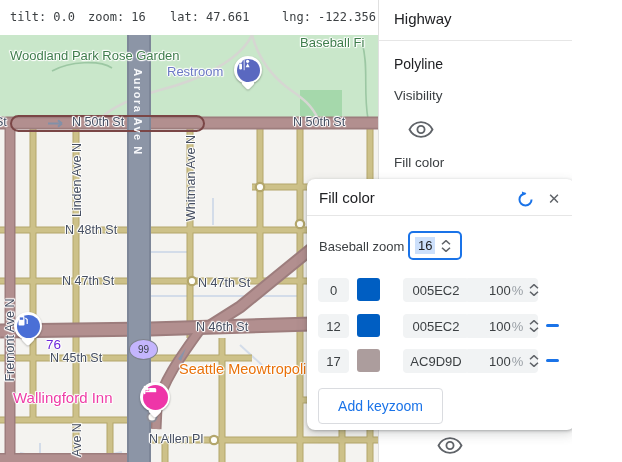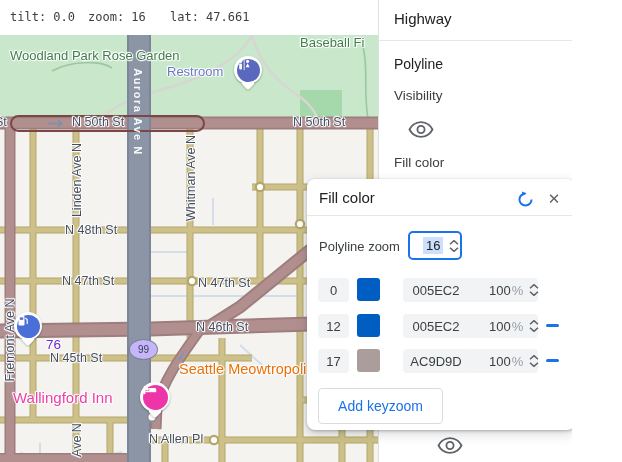--- a/index.html
+++ b/index.html
@@ -44,21 +44,21 @@
            display:flex;align-items:center;justify-content:center;}
   .dash{width:15px;height:3px;background:#1a73e8;border-radius:1.5px;}
   .colitem{position:absolute;left:208px;width:26px;display:flex;justify-content:center;}
   
   .dialog{position:absolute;left:307px;top:179px;width:268px;height:251px;background:#fff;
           border-radius:8px;box-shadow:0 1px 3px rgba(60,64,67,.35),0 4px 12px rgba(60,64,67,.2);z-index:20;}
   .dlg-title{position:absolute;left:12px;top:10px;font-size:15px;color:#202124;}
   .dlg-div{position:absolute;left:0;top:36px;width:268px;border-top:1px solid #e6e6e6;}
   .cz-lbl{position:absolute;left:12px;top:60px;font-size:13px;color:#3c4043;}
   .stepper{position:absolute;left:101px;top:52px;width:54px;height:29px;border:2px solid #1a73e8;
-           border-radius:5px;box-sizing:border-box;display:flex;align-items:center;padding-left:13px;}
+           border-radius:5px;box-sizing:border-box;display:flex;align-items:center;padding-left:5px;}
   .stepper .val{font-size:13px;color:#202124;background:#cde0fb;padding:1px 3px;}
   .chevcol{display:flex;flex-direction:column;align-items:center;margin-left:6px;gap:2px;}
   .krow{position:absolute;left:0;width:268px;height:24px;}
   .chip{position:absolute;background:#f1f3f4;border-radius:4px;height:24px;display:flex;
         align-items:center;justify-content:center;font-size:13px;color:#3c4043;box-sizing:border-box;}
   .zchip{left:11px;width:31px;}
   .swatch{position:absolute;left:50px;top:0px;width:23px;height:23px;border-radius:3px;}
   .hexchip{left:96px;width:66px;}
   .pctchip{left:158px;width:73px;justify-content:flex-start;padding-left:24px;}
   .pctsign{color:#9aa0a6;margin-left:1px;}
@@ -69,20 +69,21 @@
 </style>
 </head>
 <body>
 
 <div id="app">
 
   <div class="topbar">
     <span style="left:10px">tilt: 0.0</span>
     <span style="left:88px">zoom: 16</span>
     <span style="left:170px">lat: 47.661</span>
+    <span style="left:282px">lng: -122.356</span>
   </div>
 
   <div class="map">
     <svg width="378" height="427" viewBox="0 0 378 427">
 
       <rect x="0" y="0" width="378" height="88" fill="#c9e7ca"></rect>
       <rect x="300" y="55" width="42" height="30" fill="#a5d8ab"></rect>
 
       <g stroke="#d6d6d2" stroke-width="2.5" fill="none">
         <path d="M252,0 C240,25 200,45 160,55 C135,62 112,72 100,84"></path>
@@ -299,21 +300,21 @@
     <div class="icon-btn" style="left:208px;top:10px">
       <svg width="17" height="17" viewBox="0 0 18 18">
         <path d="M9 2.6 A6.4 6.4 0 1 0 15.4 9" fill="none" stroke="#1a73e8" stroke-width="2.1"></path>
         <path d="M5.2 0.4 L10 2.7 L5.6 5.4 Z" fill="#1a73e8"></path>
       </svg>
     </div>
 
     <div class="icon-btn" style="left:237px;top:10px;color:#5f6368;font-size:15px">✕</div>
     <div class="dlg-div"></div>
 
-    <div class="cz-lbl">Polyline zoom</div>
+    <div class="cz-lbl">Baseball zoom</div>
     <div class="stepper">
       <span class="val">16</span>
       <span class="chevcol">
         <svg width="10" height="5" viewBox="0 0 10 5">
             <path d="M1 4.3 L5 0.6 L9 4.3" fill="none" stroke="#5f6368" stroke-width="1.5"></path>
           </svg>
         <svg width="10" height="5" viewBox="0 0 10 5">
             <path d="M1 0.7 L5 4.4 L9 0.7" fill="none" stroke="#5f6368" stroke-width="1.5"></path>
           </svg>
       </span>

